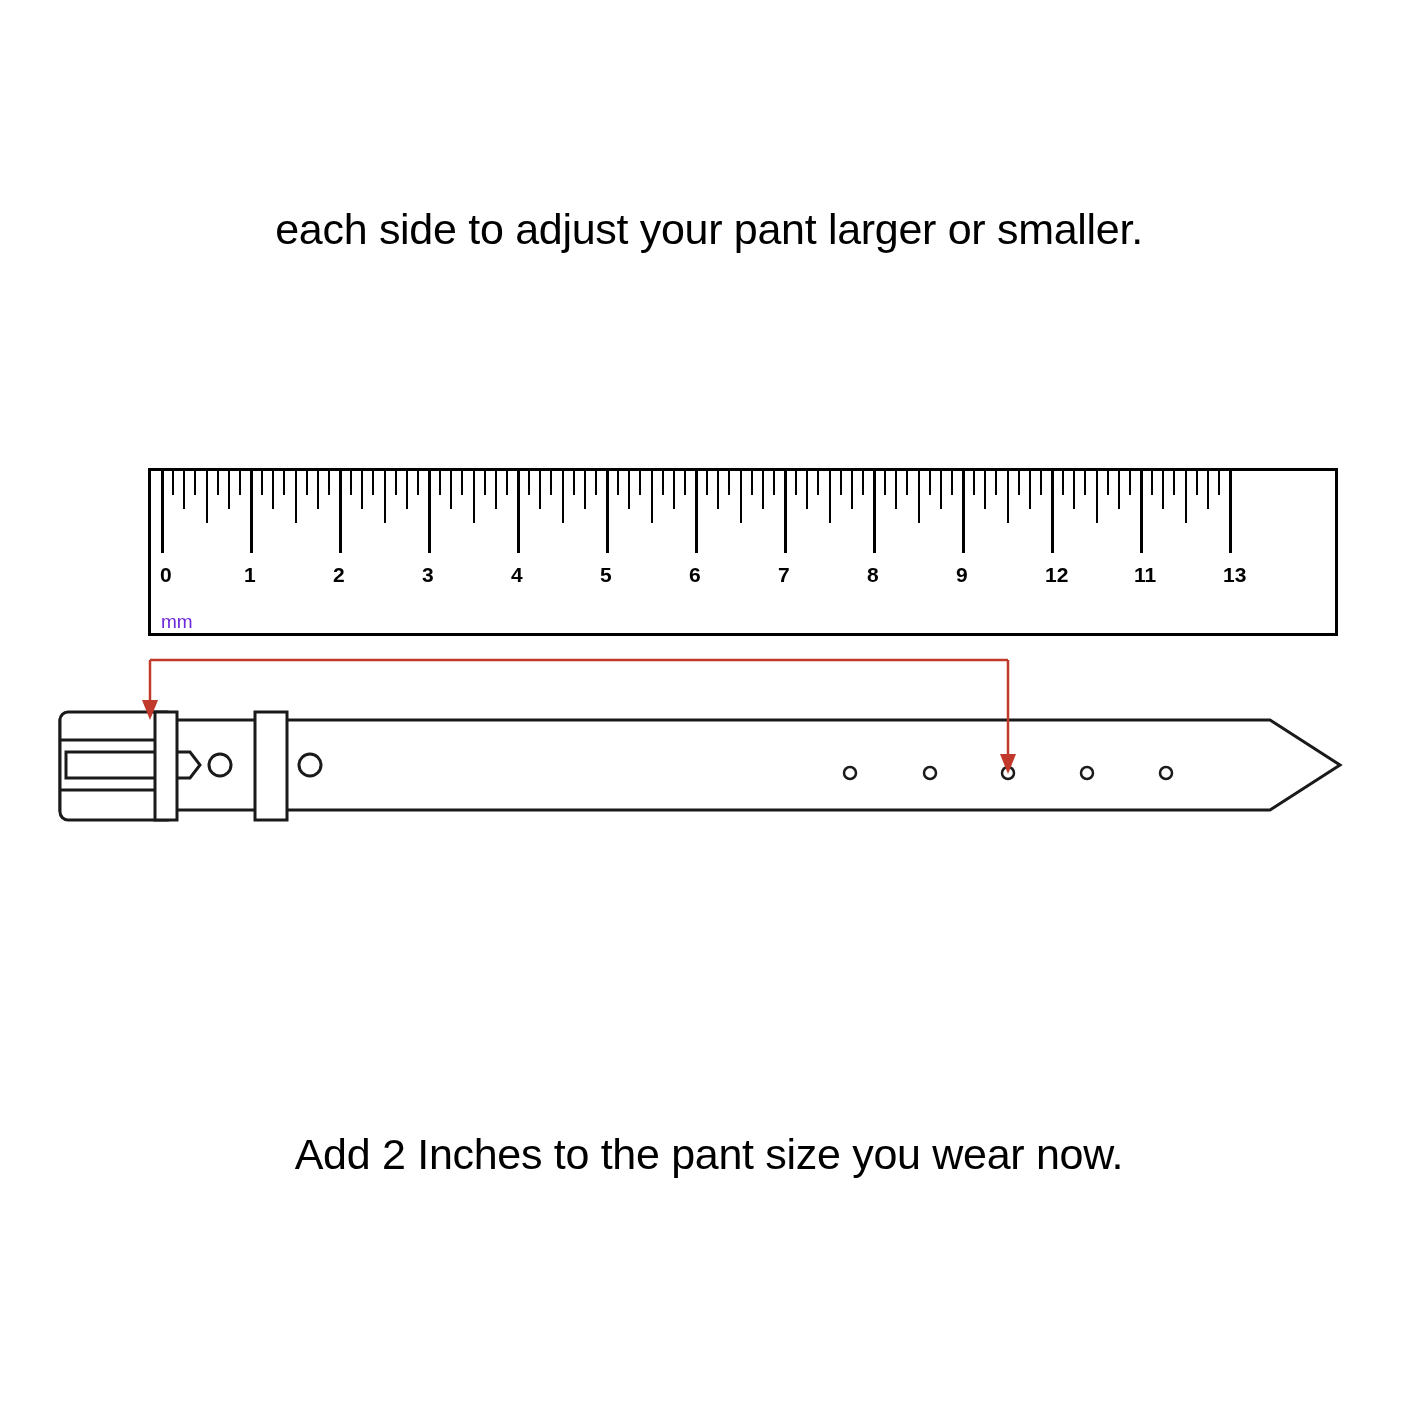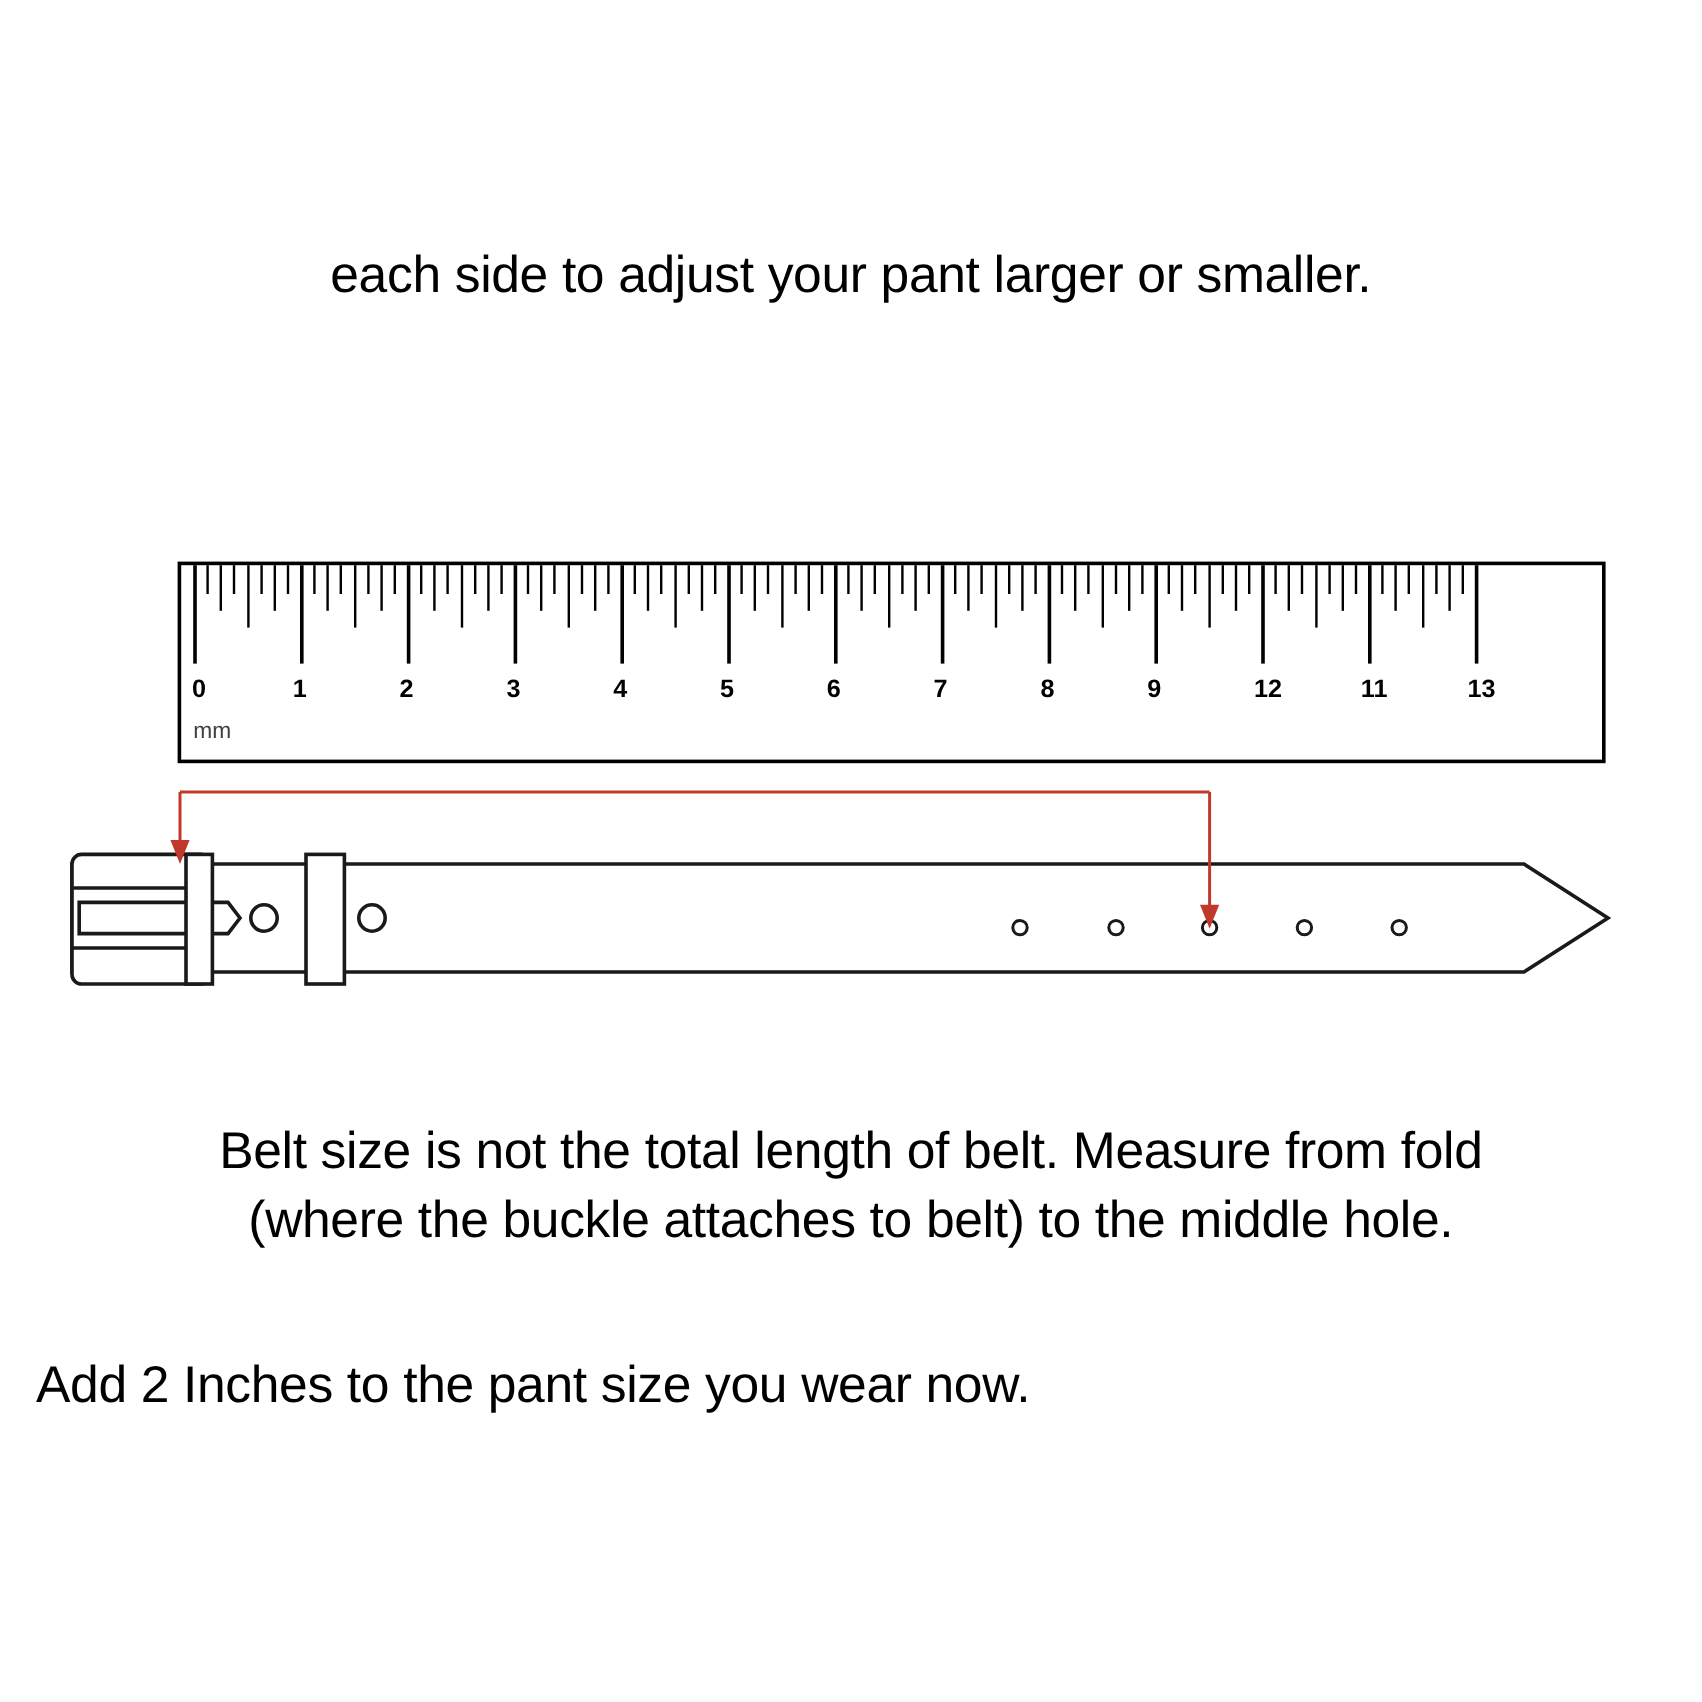--- a/index.html
+++ b/index.html
@@ -40,20 +40,21 @@
     text-align: center;
     font-size: 43px;
     line-height: 58px;
     letter-spacing: -0.3px;
   }
   .body-text-2 {
     position: absolute;
     left: 30px;
     top: 1125px;
     width: 1358px;
+    text-align: center;
     font-size: 43px;
     line-height: 58px;
     letter-spacing: -0.3px;
   }
   .line { display: block; }
 
   
   .ruler {
     position: absolute;
     left: 148px;
@@ -74,23 +75,23 @@
   .num-label {
     position: absolute;
     font-size: 21px;
     font-weight: bold;
     font-family: "Liberation Sans", sans-serif;
     color: #000000;
   }
   .mm-label {
     position: absolute;
     left: 10px;
-    top: 128px;
+    top: 140px;
     font-size: 19px;
-    color: #404040;
+    color: #6d28d9;
   }
 
   
   .belt-area {
     position: absolute;
     left: 0;
     top: 640px;
     width: 1418px;
     height: 270px;
   }
@@ -260,22 +261,18 @@
   </div>
 
   <svg class="guide" viewBox="0 0 1418 1418">
     <path d="M 150 660 L 1008 660" stroke="#c0392b" stroke-width="2.5" fill="none"></path>
     <path d="M 150 660 L 150 706" stroke="#c0392b" stroke-width="2.5" fill="none"></path>
     <path d="M 1008 660 L 1008 760" stroke="#c0392b" stroke-width="2.5" fill="none"></path>
     <path d="M 142 700 L 150 720 L 158 700 Z" fill="#c0392b"></path>
     <path d="M 1000 754 L 1008 774 L 1016 754 Z" fill="#c0392b"></path>
   </svg>
 
-  <div class="body-text">
-    <span class="line">Belt size is not the total length of belt. Measure from fold</span>
-    <span class="line">(where the buckle attaches to belt) to the middle hole.</span>
-  </div>
 
   <div class="body-text-2">
     <span class="line">Add 2 Inches to the pant size you wear now.</span>
   </div>
 
 </div>
 
 </body></html>

